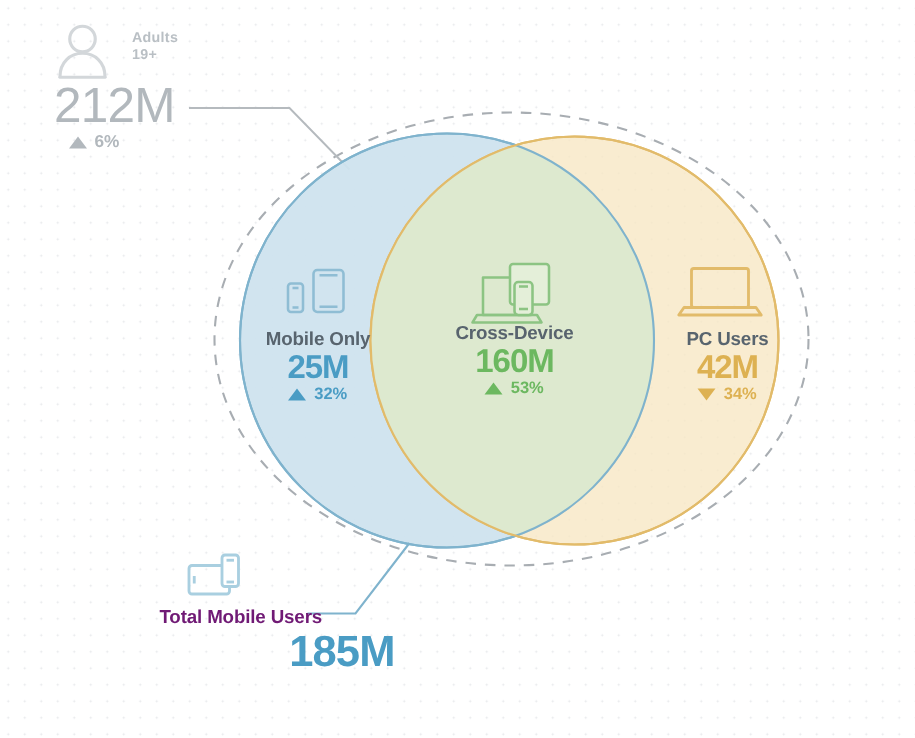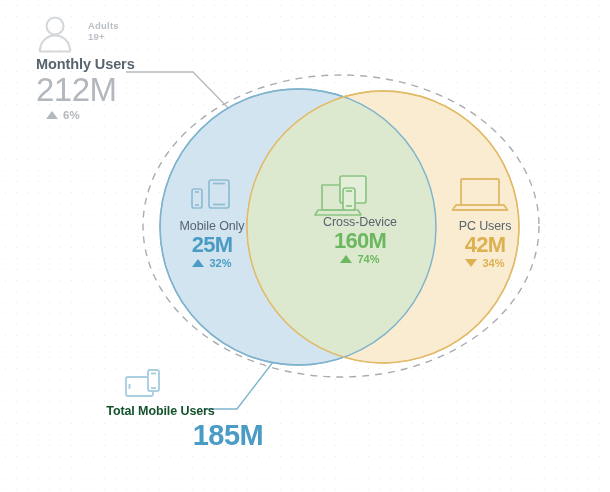--- a/index.html
+++ b/index.html
@@ -100,42 +100,42 @@
     width: 150px;
   }
   .seg .seg-icon {
     height: 42px;
     display: flex;
     align-items: flex-end;
     justify-content: center;
   }
   .seg .seg-name {
     font-size: 12.5px;
-    font-weight: normal;
+    font-weight: bold;
     color: #58646e;
     margin-top: 5px;
     letter-spacing: -0.1px;
   }
   .seg .seg-value {
     font-size: 22px;
     font-weight: bold;
     line-height: 1.12;
     letter-spacing: -0.7px;
   }
   .seg .seg-delta {
     display: flex;
     align-items: center;
     justify-content: center;
     gap: 5px;
     font-size: 11px;
     font-weight: bold;
     margin-top: -1px;
   }
   #seg-mobile { left: 137px; top: 172px; }
-  #seg-cross  { left: 285px; top: 168px; }
+  #seg-cross  { left: 268px; top: 168px; }
   #seg-pc     { left: 410px; top: 172px; }
 
   #seg-mobile .seg-value, #seg-mobile .seg-delta { color: #4a9cc4; }
   #seg-cross  .seg-value, #seg-cross  .seg-delta { color: #6cb860; }
   #seg-pc     .seg-value, #seg-pc     .seg-delta { color: #e2b košt; }
   #seg-pc     .seg-value, #seg-pc     .seg-delta { color: #ddb152; }
 
   
   #total-block {
     position: absolute;
@@ -146,21 +146,21 @@
   }
   #total-icon-wrap {
     height: 36px;
     display: flex;
     align-items: flex-end;
     justify-content: center;
   }
   #total-label {
     font-size: 12.5px;
     font-weight: bold;
-    color: #14532d;
+    color: #701a75;
     margin-top: 6px;
     letter-spacing: -0.1px;
   }
   #total-value {
     font-size: 29px;
     font-weight: bold;
     color: #4a9cc4;
     line-height: 1.2;
     letter-spacing: -0.6px;
     text-align: right;
@@ -251,21 +251,20 @@
   <div class="txt-layer">
 
     <div id="adults-block">
       <div id="adults-row">
         <div style="width:42px;"></div>
         <div id="adults-caption">
           <div>Adults</div>
           <div>19+</div>
         </div>
       </div>
-      <div id="monthly-label">Monthly Users</div>
       <div id="monthly-value">212M</div>
       <div id="monthly-delta">
         <span class="tri-up"></span>
         <span>6%</span>
       </div>
     </div>
 
     <div class="seg" id="seg-mobile">
       <div class="seg-icon"></div>
       <div class="seg-name">Mobile Only</div>
@@ -275,21 +274,21 @@
         <span>32%</span>
       </div>
     </div>
 
     <div class="seg" id="seg-cross">
       <div class="seg-icon"></div>
       <div class="seg-name">Cross-Device</div>
       <div class="seg-value">160M</div>
       <div class="seg-delta">
         <span class="tri-up"></span>
-        <span>74%</span>
+        <span>53%</span>
       </div>
     </div>
 
     <div class="seg" id="seg-pc">
       <div class="seg-icon"></div>
       <div class="seg-name">PC Users</div>
       <div class="seg-value">42M</div>
       <div class="seg-delta">
         <span class="tri-down"></span>
         <span>34%</span>

